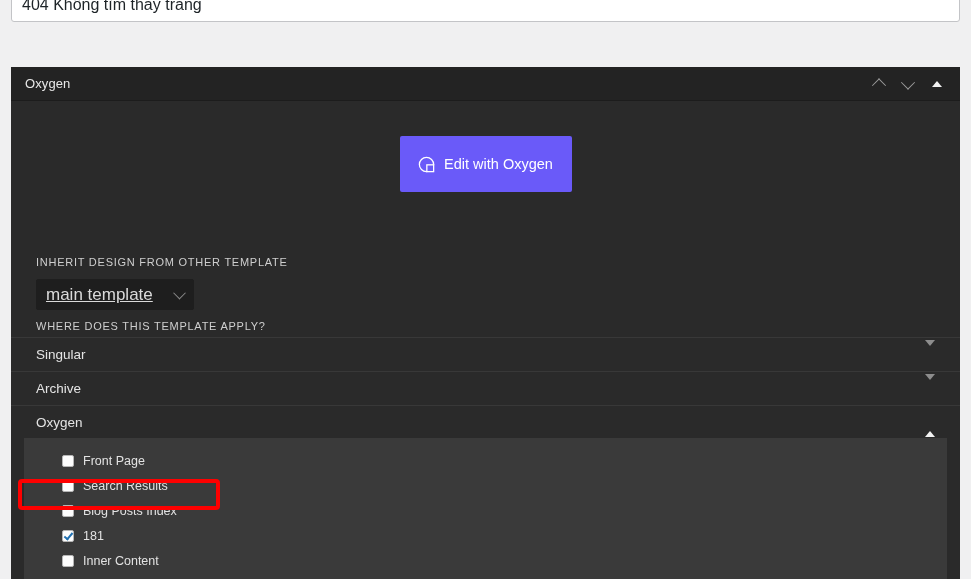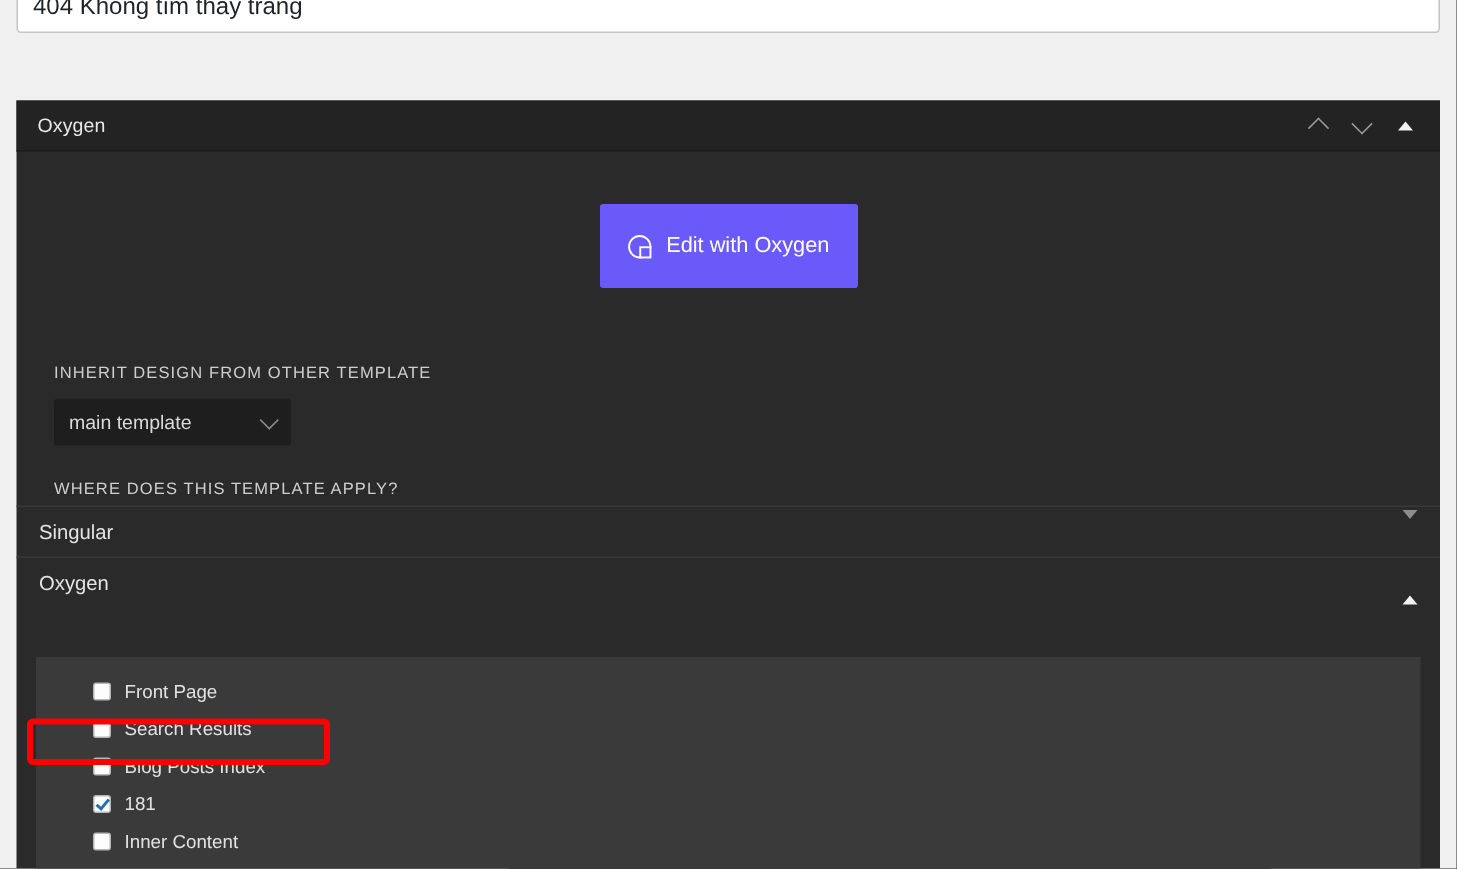--- a/index.html
+++ b/index.html
@@ -127,39 +127,40 @@
   .field-label {
     color: #cfcfcf;
     font-size: 11px;
     letter-spacing: 0.75px;
     text-transform: uppercase;
     font-weight: normal;
   }
   .inherit-block {
     position: absolute;
     left: 25px;
-    top: 142px;
+    top: 155px;
   }
   .select-box {
     margin-top: 11px;
     width: 158px;
     height: 31px;
     background: #1e1e1e;
     border: 1px solid #1e1e1e;
     border-radius: 2px;
     display: flex;
     align-items: center;
     padding: 0 9px;
     box-sizing: border-box;
     cursor: pointer;
   }
   .select-value {
     color: #dadada;
-    font-size: 13px;
+    font-size: 17px;
     flex: 1;
+    text-decoration: underline;
   }
   .select-chev {
     width: 8px;
     height: 8px;
     border-left: 1.5px solid #8a8a8a;
     border-bottom: 1.5px solid #8a8a8a;
     transform: rotate(-45deg) translate(1px, -1px);
   }
 
   
@@ -172,21 +173,21 @@
   .accordion {
     position: absolute;
     left: 0;
     top: 236px;
     width: 100%;
   }
   .acc-row {
     height: 34px;
     display: flex;
     align-items: center;
-    padding: 0 15px;
+    padding: 0 25px;
     box-sizing: border-box;
     border-top: 1px solid #383838;
     cursor: pointer;
   }
   .acc-row:first-child { border-top: 1px solid #383838; }
   .acc-label {
     color: #e4e4e4;
     font-size: 13.5px;
   }
   .acc-arrow { margin-left: auto; }
@@ -310,20 +311,24 @@
 
     <div class="field-label apply-label">WHERE DOES THIS TEMPLATE APPLY?</div>
 
     <div class="accordion">
 
       <div class="acc-row">
         <span class="acc-label">Singular</span>
         <span class="acc-arrow"><span class="tri-down-dim"></span></span>
       </div>
 
+      <div class="acc-row">
+        <span class="acc-label">Archive</span>
+        <span class="acc-arrow"><span class="tri-down-dim"></span></span>
+      </div>
 
       <div class="acc-row">
         <span class="acc-label">Oxygen</span>
         <span class="acc-arrow"><span class="tri-up-bright"></span></span>
       </div>
 
     </div>
 
     <div class="cb-panel">
 

